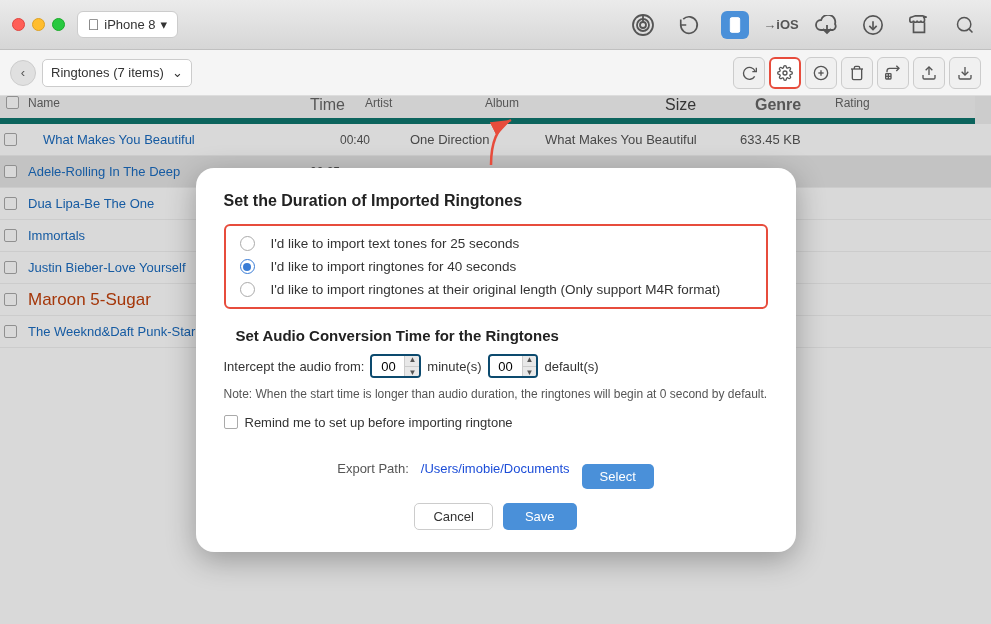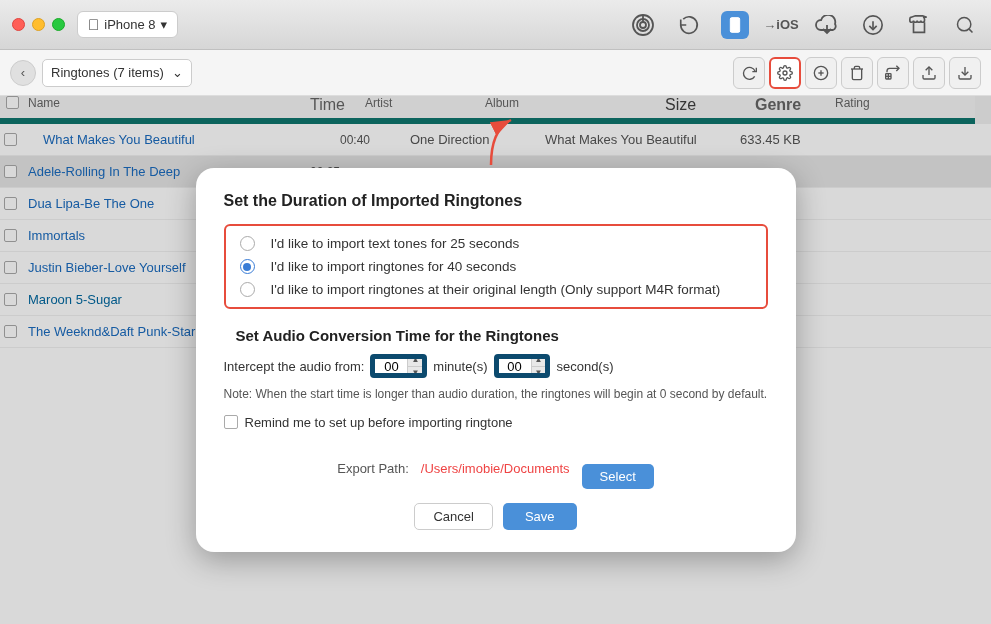--- a/index.html
+++ b/index.html
@@ -216,21 +216,21 @@
       display: flex;
       align-items: center;
       gap: 6px;
       font-size: 13px;
       color: #333;
       margin-bottom: 8px;
     }
     .spinner-input {
       display: flex;
       align-items: center;
-      border: 5px solid #0c4a6e;
+      border: 2px solid #0c4a6e;
       border-radius: 4px;
       overflow: hidden;
       height: 24px;
     }
     .spinner-value {
       width: 32px;
       text-align: center;
       font-size: 13px;
       border: none;
       outline: none;
@@ -284,21 +284,21 @@
       gap: 12px;
       margin-top: 18px;
       margin-bottom: 14px;
     }
     .export-label {
       font-size: 13px;
       color: #555;
     }
     .export-path-value {
       font-size: 13px;
-      color: #ef4444;
+      color: #1d4ed8;
     }
     .select-btn {
       background: #4a90d9;
       color: white;
       border: none;
       border-radius: 5px;
       padding: 5px 18px;
       font-size: 13px;
       cursor: pointer;
       margin-top: 16px;
@@ -532,21 +532,21 @@
           <div style="width:13px; height:13px; border:1px solid #aaa; background:white; border-radius:2px;"></div>
         </div>
       <div style="width:286px; font-size:13px; color:#1a6bbf; padding-left:4px;">Justin Bieber-Love Yourself</div>
       <div style="width:55px; font-size:12px; color:#555;">00:25</div>
     </div>
 
     <div class="table-row" style="padding-left:4px;">
       <div style="width:20px;">
           <div style="width:13px; height:13px; border:1px solid #aaa; background:white; border-radius:2px;"></div>
         </div>
-      <div style="width:286px; font-size:13px; color:#0369a1; padding-left:4px;">Maroon 5-Sugar</div>
+      <div style="width:286px; font-size:17px; color:#c2410c; padding-left:4px;">Maroon 5-Sugar</div>
       <div style="width:55px; font-size:12px; color:#555;">00:40</div>
     </div>
 
     <div class="table-row" style="padding-left:4px;">
       <div style="width:20px;">
           <div style="width:13px; height:13px; border:1px solid #aaa; background:white; border-radius:2px;"></div>
         </div>
       <div style="width:286px; font-size:13px; color:#1a6bbf; padding-left:4px;">The Weeknd&amp;Daft Punk-Starboy</div>
       <div style="width:55px; font-size:12px; color:#555;">00:40</div>
     </div>
@@ -594,21 +594,21 @@
           </div>
         </div>
         <span>minute(s)</span>
         <div class="spinner-input">
           <input class="spinner-value" type="text" value="00" style="width: 32px; border: none; text-align: center; font-size: 13px;">
           <div class="spinner-arrows">
             <div class="spinner-up">▲</div>
             <div class="spinner-down">▼</div>
           </div>
         </div>
-        <span>second(s)</span>
+        <span>default(s)</span>
       </div>
 
       <div class="note-text">Note: When the start time is longer than audio duration, the ringtones will begin at 0 second by default.</div>
 
       <div class="checkbox-row">
         <div class="checkbox-box"></div>
         <span>Remind me to set up before importing ringtone</span>
       </div>
 
       <div class="export-path-row">

